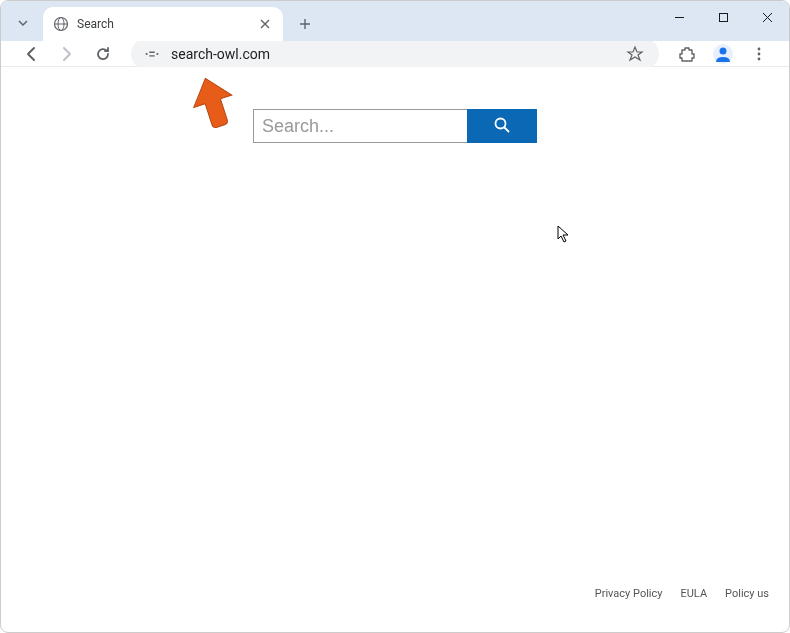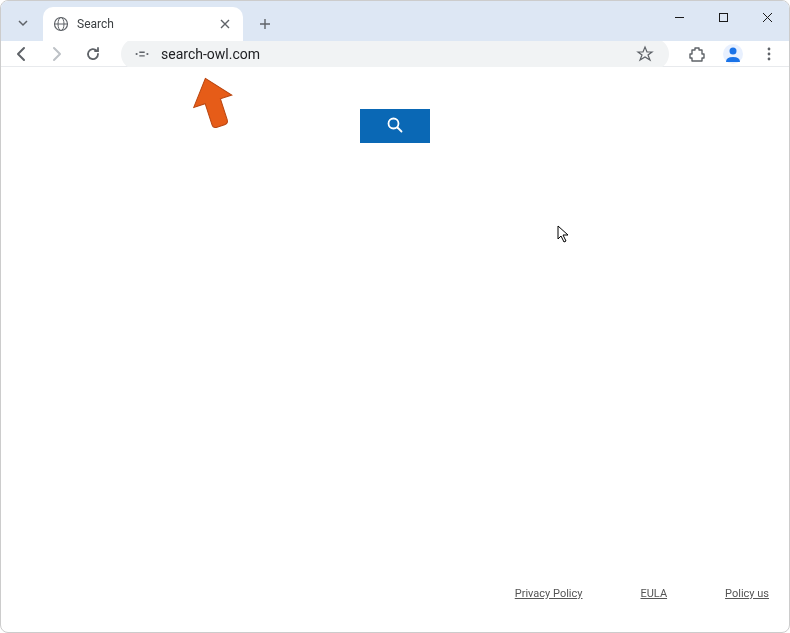--- a/index.html
+++ b/index.html
@@ -30,21 +30,21 @@
       align-items: center;
       justify-content: center;
       margin-bottom: 4px;
       margin-right: 6px;
       border-radius: 6px;
       cursor: pointer;
     }
     .tab {
       background: #fff;
       height: 34px;
-      width: 200px;
+      width: 240px;
       border-radius: 10px 10px 0 0;
       display: flex;
       align-items: center;
       padding: 0 10px;
       gap: 8px;
       position: relative;
     }
     .tab-favicon {
       width: 16px;
       height: 16px;
@@ -100,21 +100,21 @@
       cursor: pointer;
       color: #1a1a1a;
     }
     
     
     .toolbar {
       height: 26px;
       background: #fff;
       display: flex;
       align-items: center;
-      padding: 0 4px;
+      padding: 0 14px;
       gap: 4px;
       border-bottom: 1px solid #e8eaed;
     }
     .nav-btn {
       width: 32px;
       height: 32px;
       display: flex;
       align-items: center;
       justify-content: center;
       cursor: pointer;
@@ -227,23 +227,21 @@
     .footer-links {
       position: absolute;
       bottom: 18px;
       right: 20px;
       display: flex;
       gap: 18px;
       font-size: 11px;
     }
     .footer-links a {
       color: #555;
-      text-decoration: underline;
-      cursor: pointer;
-      margin-left: 40px;
+      cursor: pointer;
     }
     
     
     .arrow-annotation {
       position: absolute;
       left: 188px;
       top: 74px;
       pointer-events: none;
     }
     
@@ -354,20 +352,21 @@
         <circle cx="8" cy="3" r="1.4" fill="#5f6368"></circle>
         <circle cx="8" cy="8" r="1.4" fill="#5f6368"></circle>
         <circle cx="8" cy="13" r="1.4" fill="#5f6368"></circle>
       </svg>
   </div>
 </div>
 
 <div class="page-content">
   <div class="search-area">
     <div class="search-box">
+      <input class="search-input" type="text" placeholder="Search..." style="">
       <button class="search-btn">
         <span>
           <svg width="18" height="18" viewBox="0 0 18 18">
               <circle cx="7.5" cy="7.5" r="5" stroke="#fff" stroke-width="1.8" fill="none"></circle>
               <line x1="11.5" y1="11.5" x2="15.5" y2="15.5" stroke="#fff" stroke-width="1.8" stroke-linecap="round"></line>
             </svg>
         </span>
       </button>
     </div>
   </div>

